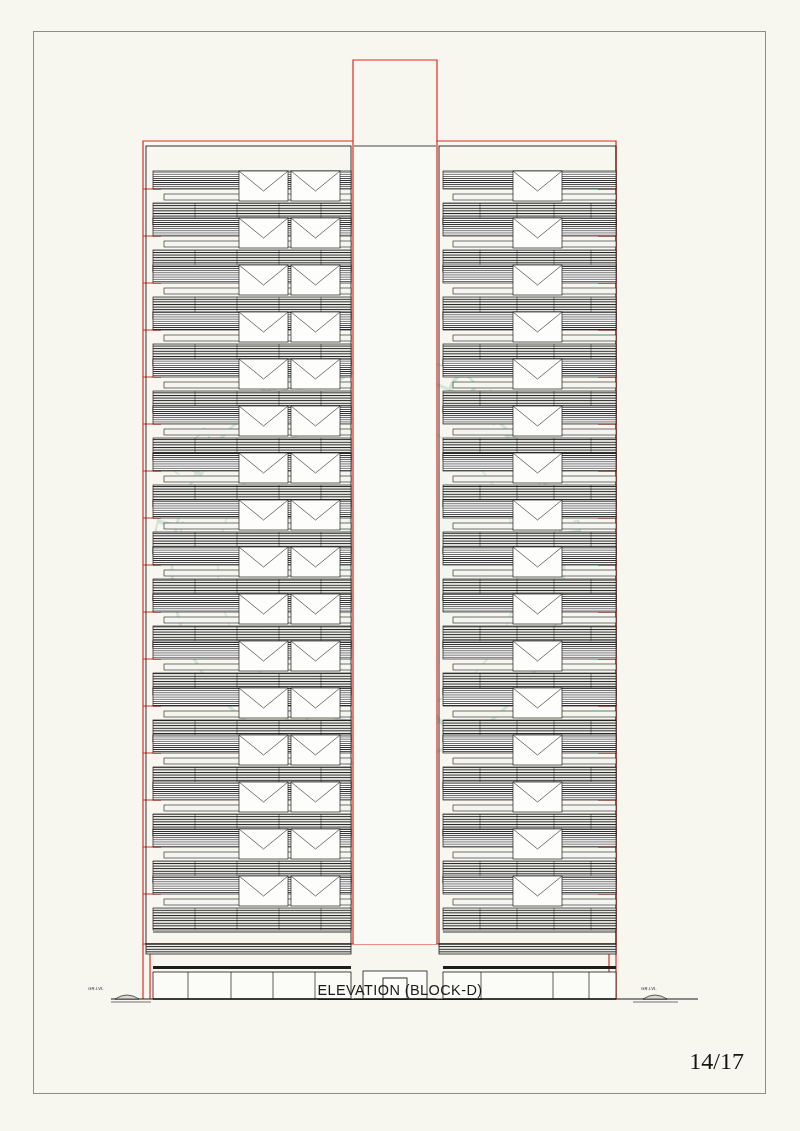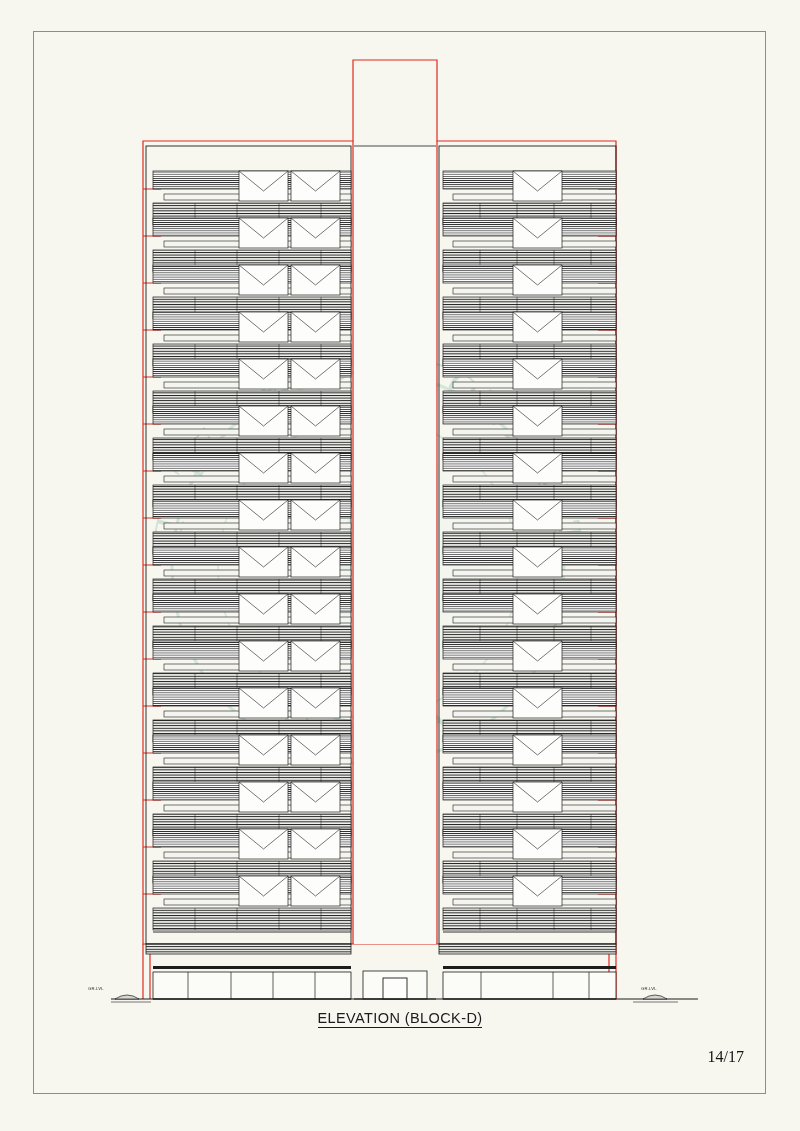--- a/index.html
+++ b/index.html
@@ -38,36 +38,36 @@
   }
   
   #drawing {
     position: absolute;
     left: 33px; top: 31px;
     width: 733px; height: 1063px;
   }
   
   #caption {
     position: absolute;
-    left: 0; top: 1010px;
+    left: 0; top: 982px;
     width: 800px;
     text-align: center;
     font-size: 14.5px;
     letter-spacing: 0.4px;
     color: #1b1b1b;
   }
   #caption span {
     border-bottom: 1px solid #1b1b1b;
     padding-bottom: 1px;
   }
   #page-num {
     position: absolute;
     right: 56px; top: 1048px;
     font-family: "Liberation Serif", serif;
-    font-size: 16px;
+    font-size: 24px;
     color: #141414;
   }
   .lvl-label {
     position: absolute;
     font-size: 4.2px;
     color: #2a2a2a;
     letter-spacing: 0.2px;
     font-family: "Liberation Sans", sans-serif;
   }
 </style>

